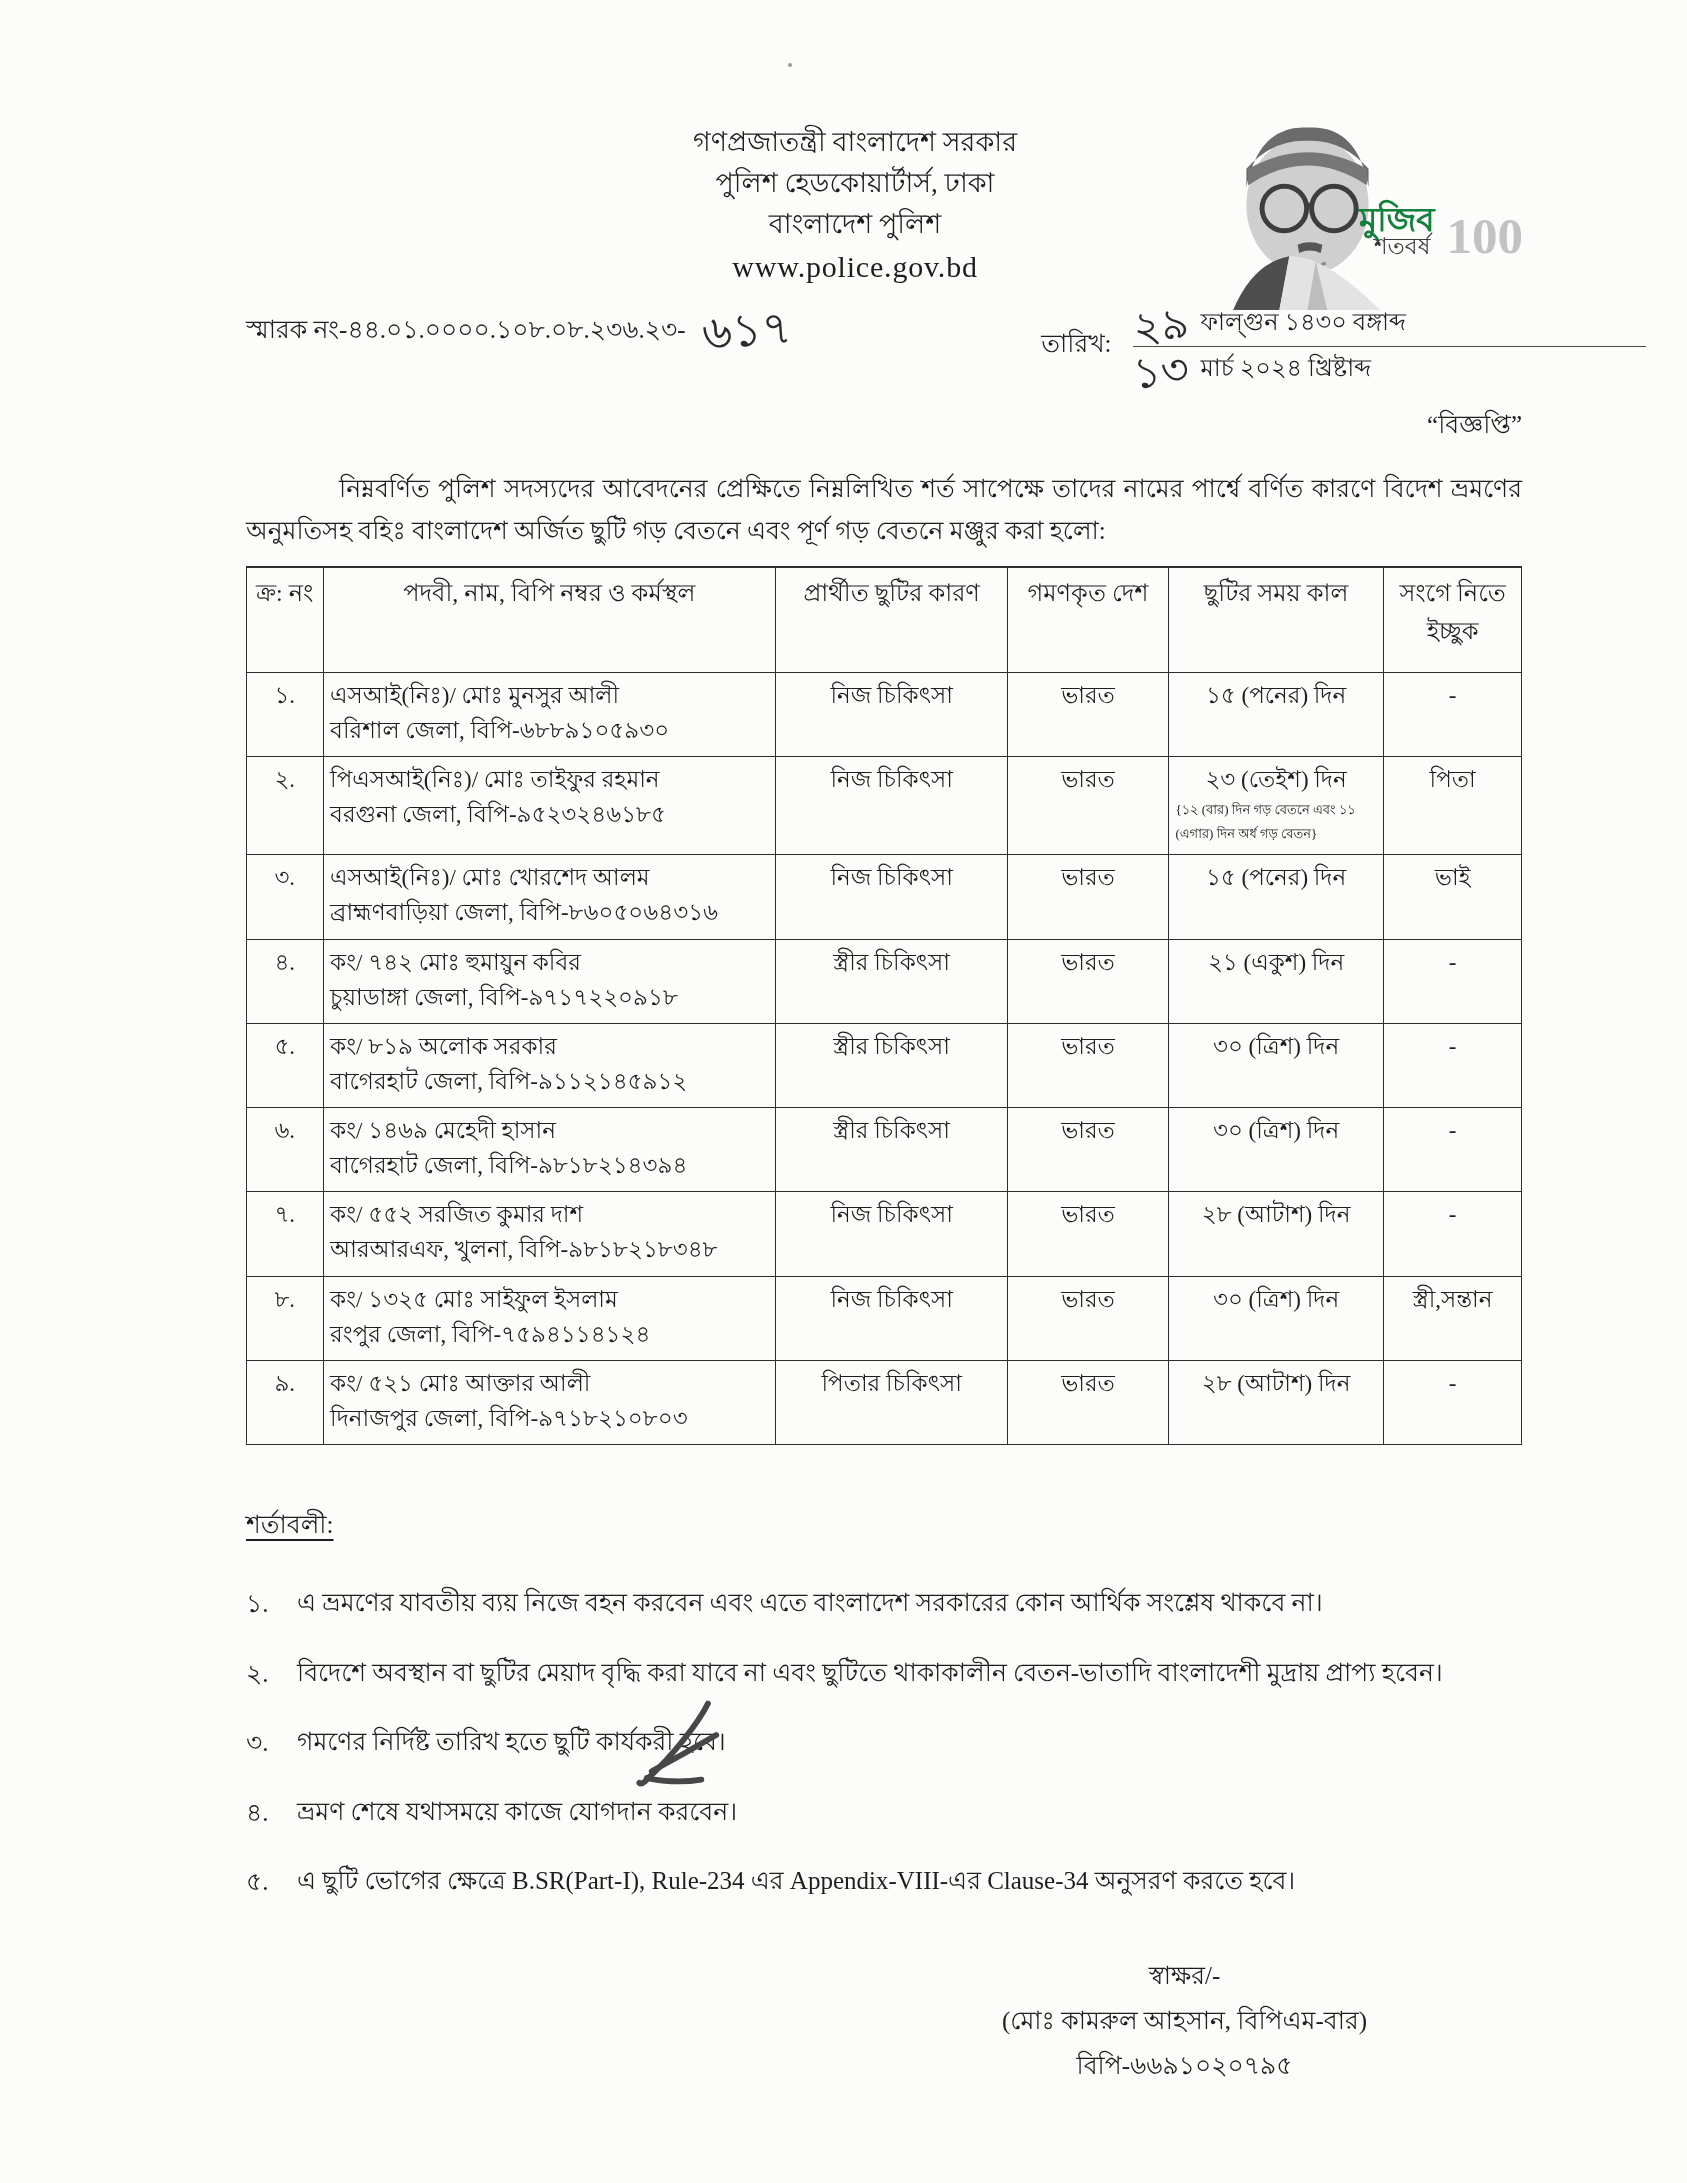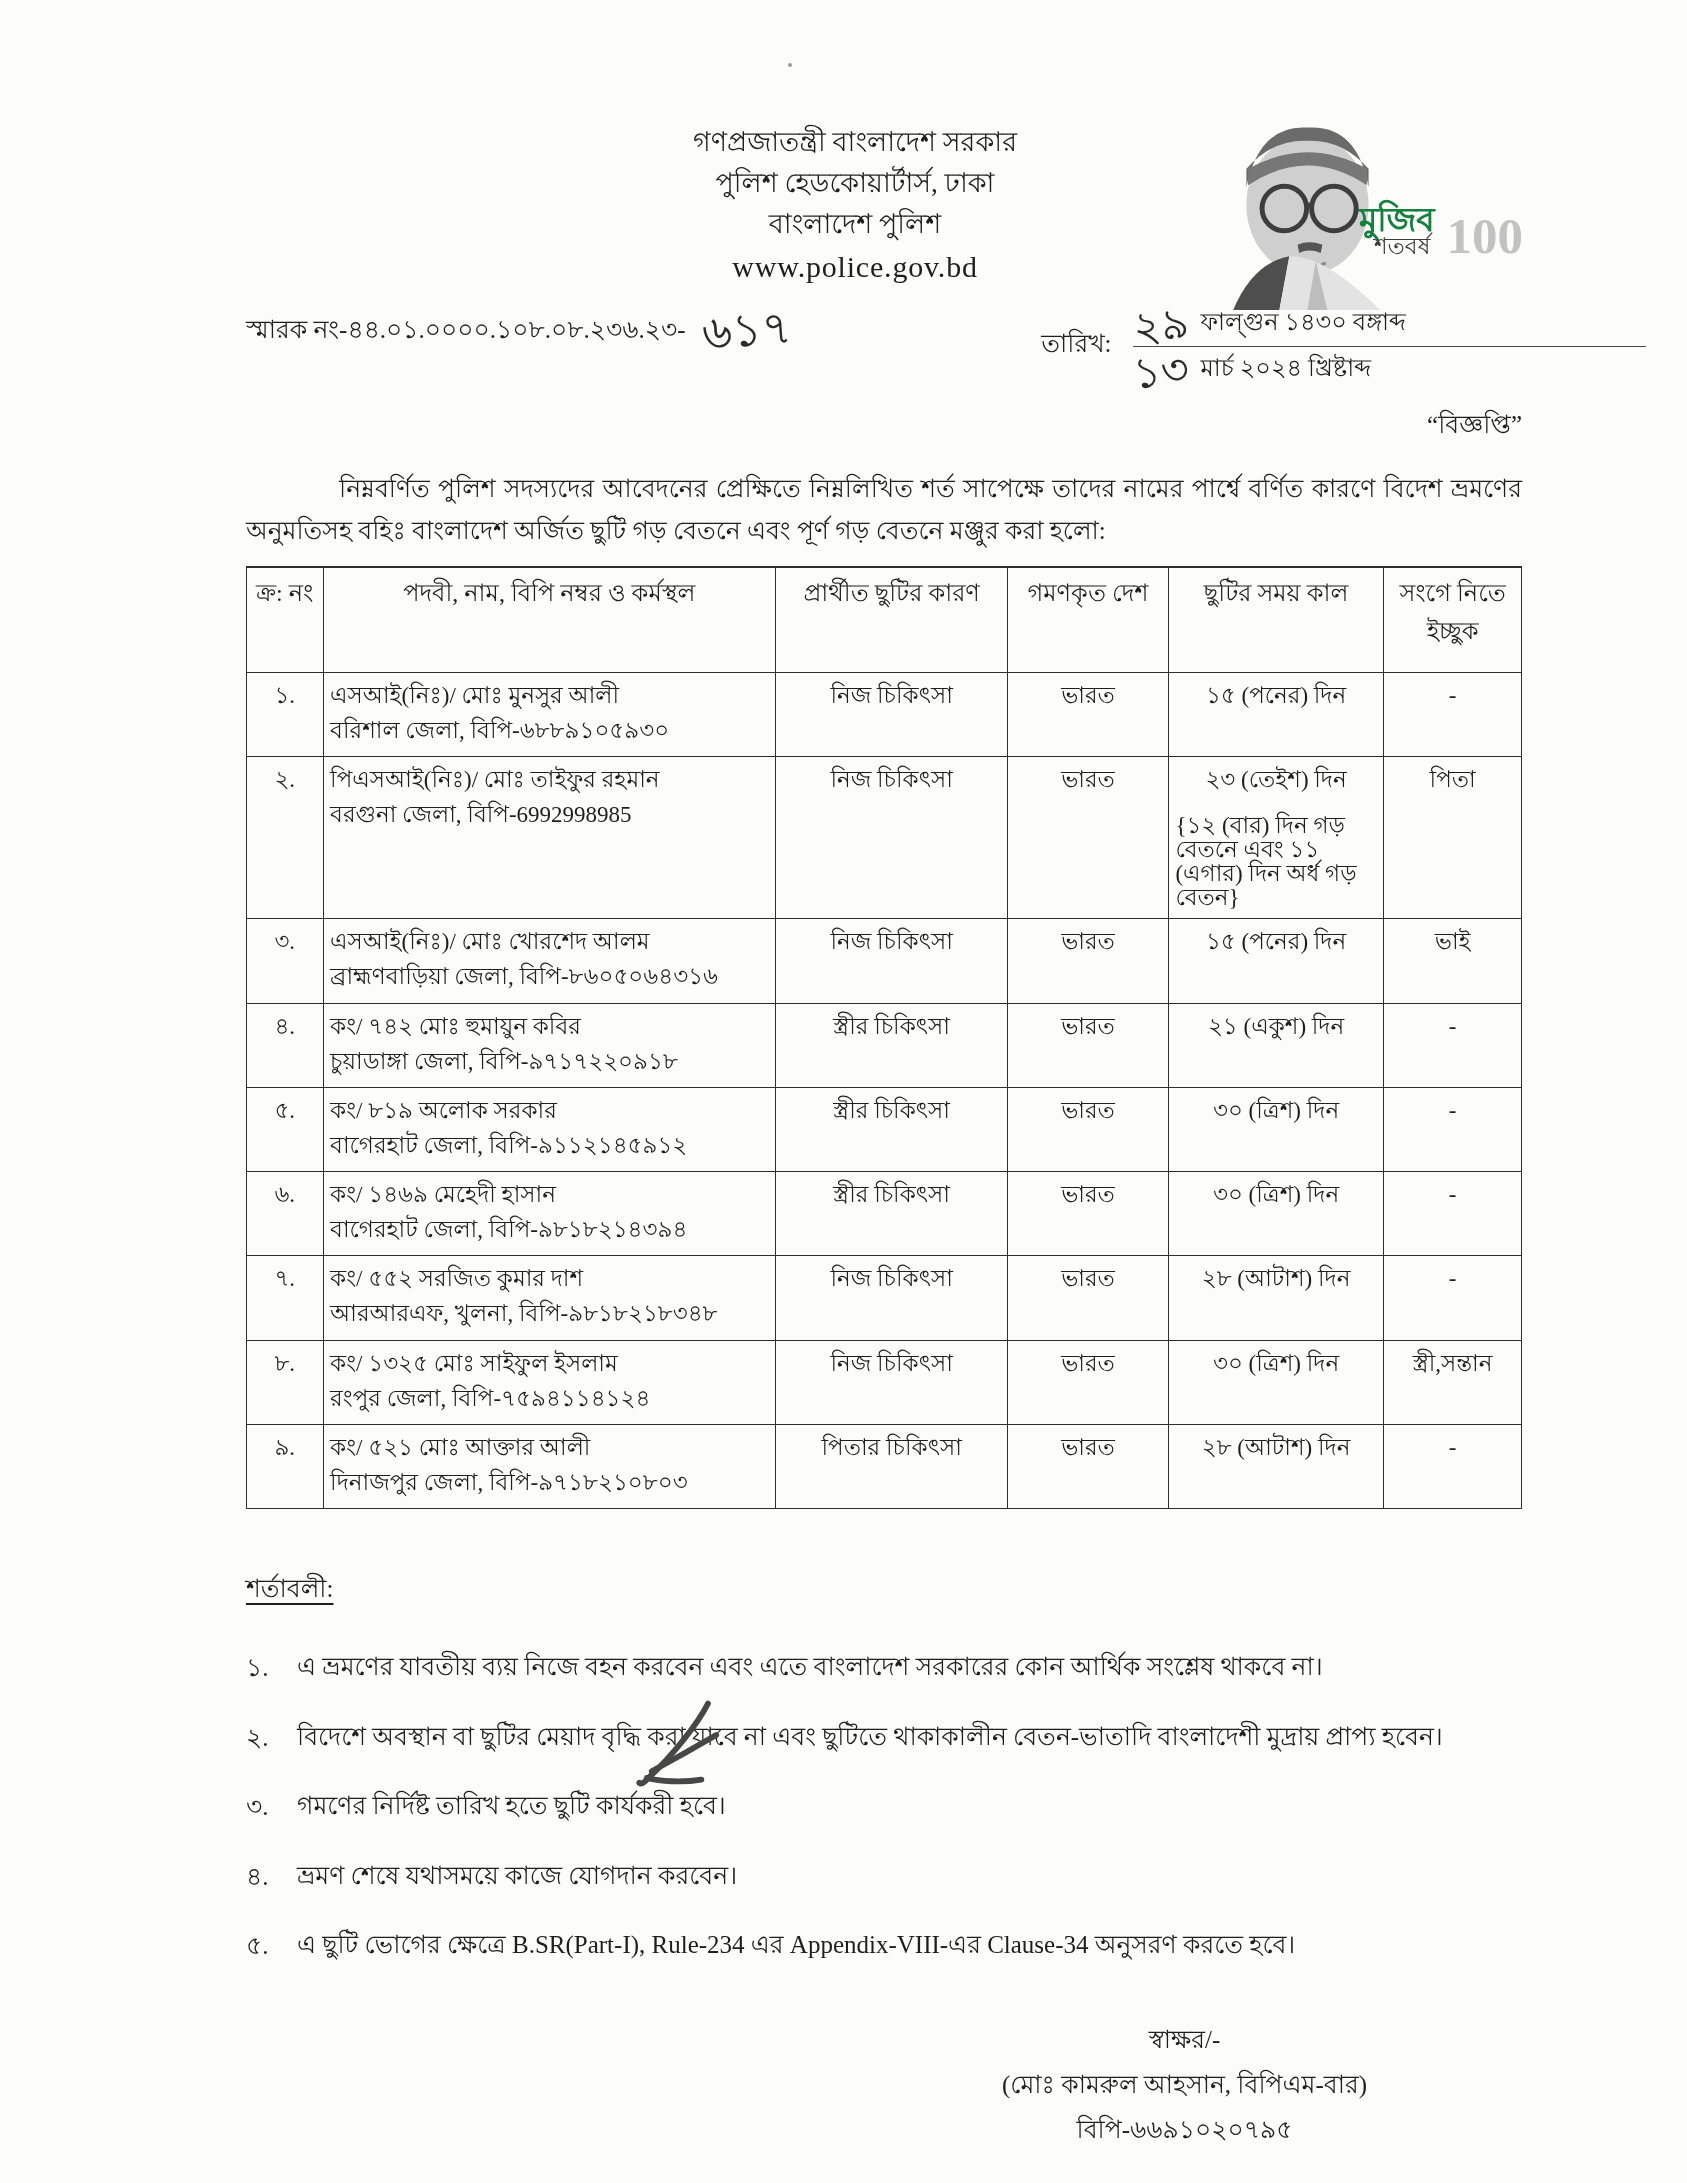--- a/index.html
+++ b/index.html
@@ -38,21 +38,21 @@
   .notice-title{text-align:right;margin-left:-50px;font-size:25px;margin-top:16.5px;}
   .intro{font-size:25px;line-height:42px;text-align:justify;text-indent:93px;margin:20px 0 0 0;}
   
   table.leave{border-collapse:collapse;width:100%;margin-top:13.2px;border:1.7px solid #2e2e2e;border-top:2.5px double #2e2e2e;}
   table.leave th,table.leave td{border:1.7px solid #2e2e2e;vertical-align:top;}
   table.leave th{font-weight:normal;font-size:24px;line-height:38px;padding:6.6px 5px 21.5px 5px;text-align:center;}
   table.leave td{font-size:23px;line-height:35px;padding:5px 6.6px 8.3px 6.6px;}
   td.c-sl{text-align:center;}
   td.c-name{text-align:left;padding-left:13.2px;}
   td.c-mid{text-align:center;}
-  .dur-note{font-size:23px;line-height:24px;text-align:left;margin-top:17px;}
+  .dur-note{font-size:13px;line-height:24px;text-align:left;margin-top:1px;}
   
   .cond-title{font-size:25px;text-decoration:underline;text-underline-offset:5.8px;margin-top:60px;}
   .cond-list{margin-top:36px;}
   .cond-item{display:flex;margin-bottom:26.5px;}
   .cond-num{width:51px;flex:0 0 51px;font-size:25px;}
   .cond-text{font-size:25px;line-height:37px;}
   
   .signature{width:645px;margin:48px 15px 0 auto;text-align:center;font-size:25px;line-height:45px;}
   .sig-line{white-space:nowrap;}
   
@@ -148,21 +148,21 @@
           <td class="c-mid">
               <div>১৫ (পনের) দিন</div>
               <div class="dur-note"></div>
             </td>
           <td class="c-mid">-</td>
         </tr>
         <tr>
           <td class="c-sl">২.</td>
           <td class="c-name">
               <div>পিএসআই(নিঃ)/ মোঃ তাইফুর রহমান</div>
-              <div>বরগুনা জেলা, বিপি-6992998985</div>
+              <div>বরগুনা জেলা, বিপি-৯৫২৩২৪৬১৮৫</div>
             </td>
           <td class="c-mid">নিজ চিকিৎসা</td>
           <td class="c-mid">ভারত</td>
           <td class="c-mid">
               <div>২৩ (তেইশ) দিন</div>
               <div class="dur-note">{১২ (বার) দিন গড় বেতনে এবং ১১ (এগার) দিন অর্ধ গড় বেতন}</div>
             </td>
           <td class="c-mid">পিতা</td>
         </tr>
         <tr>

